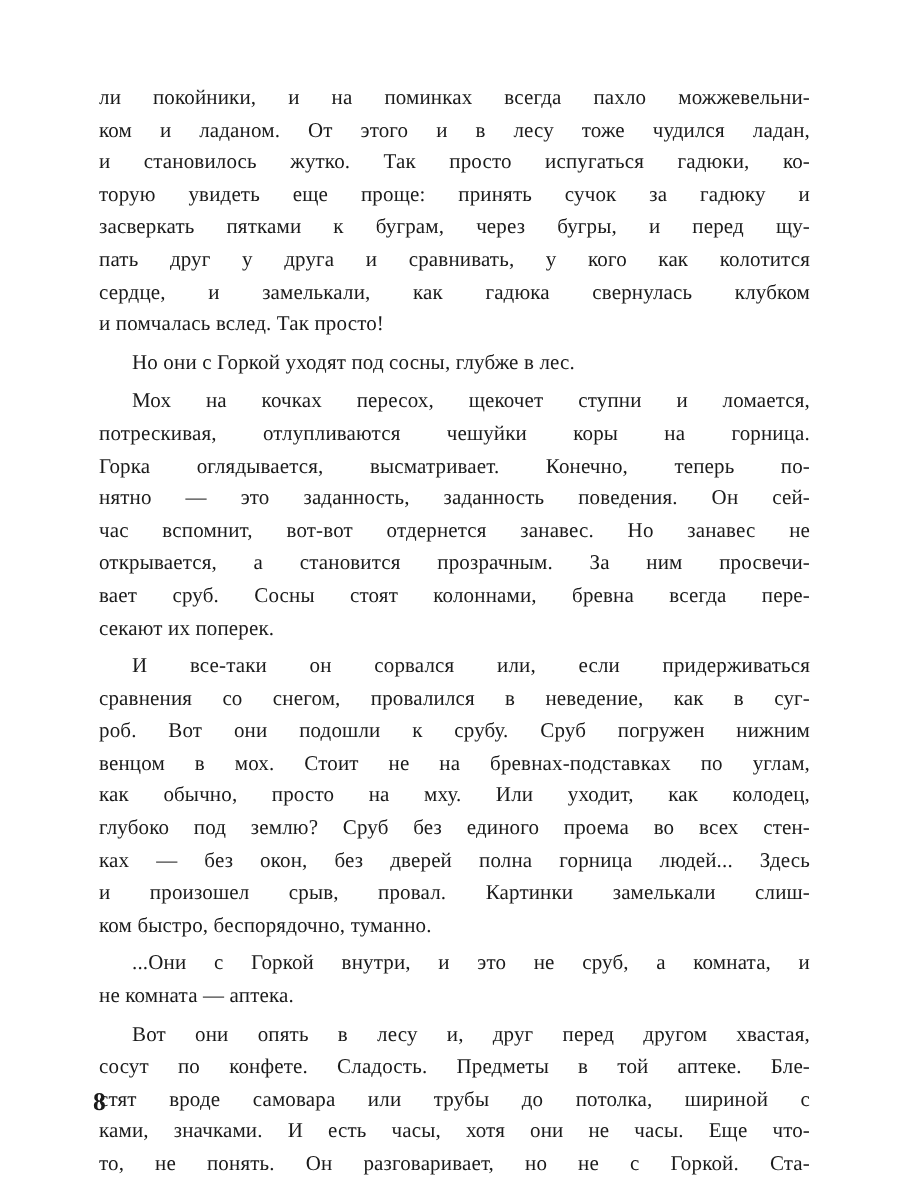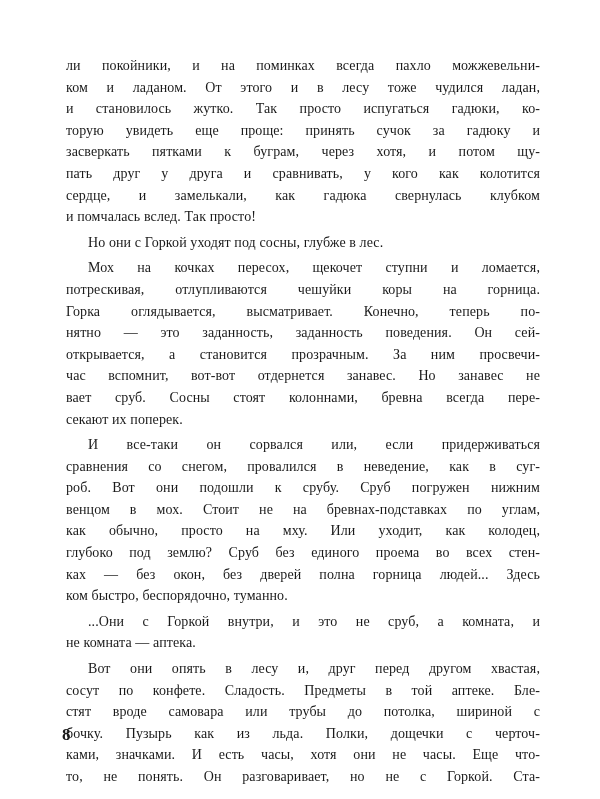--- a/index.html
+++ b/index.html
@@ -51,67 +51,67 @@
 </head>
 <body>
 
 <div class="page">
 
   <div>
     <div class="line">ли покойники, и на поминках всегда пахло можжевельни-</div>
     <div class="line">ком и ладаном. От этого и в лесу тоже чудился ладан,</div>
     <div class="line">и становилось жутко. Так просто испугаться гадюки, ко-</div>
     <div class="line">торую увидеть еще проще: принять сучок за гадюку и</div>
-    <div class="line">засверкать пятками к буграм, через хотя, и потом щу-</div>
+    <div class="line">засверкать пятками к буграм, через бугры, и перед щу-</div>
     <div class="line">пать друг у друга и сравнивать, у кого как колотится</div>
     <div class="line">сердце, и замелькали, как гадюка свернулась клубком</div>
     <div class="line last">и помчалась вслед. Так просто!</div>
   </div>
   <div class="gap"></div>
 
   <div>
     <div class="line indent last">Но они с Горкой уходят под сосны, глубже в лес.</div>
   </div>
   <div class="gap"></div>
 
   <div>
     <div class="line indent">Мох на кочках пересох, щекочет ступни и ломается,</div>
     <div class="line">потрескивая, отлупливаются чешуйки коры на горница.</div>
     <div class="line">Горка оглядывается, высматривает. Конечно, теперь по-</div>
     <div class="line">нятно — это заданность, заданность поведения. Он сей-</div>
+    <div class="line">час вспомнит, вот-вот отдернется занавес. Но занавес не</div>
     <div class="line">открывается, а становится прозрачным. За ним просвечи-</div>
-    <div class="line">час вспомнит, вот-вот отдернется занавес. Но занавес не</div>
     <div class="line">вает сруб. Сосны стоят колоннами, бревна всегда пере-</div>
     <div class="line last">секают их поперек.</div>
   </div>
   <div class="gap"></div>
 
   <div>
     <div class="line indent">И все-таки он сорвался или, если придерживаться</div>
     <div class="line">сравнения со снегом, провалился в неведение, как в суг-</div>
     <div class="line">роб. Вот они подошли к срубу. Сруб погружен нижним</div>
     <div class="line">венцом в мох. Стоит не на бревнах-подставках по углам,</div>
     <div class="line">как обычно, просто на мху. Или уходит, как колодец,</div>
     <div class="line">глубоко под землю? Сруб без единого проема во всех стен-</div>
     <div class="line">ках — без окон, без дверей полна горница людей... Здесь</div>
+    <div class="line">и произошел срыв, провал. Картинки замелькали слиш-</div>
     <div class="line last">ком быстро, беспорядочно, туманно.</div>
   </div>
   <div class="gap"></div>
 
   <div>
     <div class="line indent">...Они с Горкой внутри, и это не сруб, а комната, и</div>
     <div class="line last">не комната — аптека.</div>
   </div>
   <div class="gap"></div>
 
   <div>
     <div class="line indent">Вот они опять в лесу и, друг перед другом хвастая,</div>
     <div class="line">сосут по конфете. Сладость. Предметы в той аптеке. Бле-</div>
     <div class="line">стят вроде самовара или трубы до потолка, шириной с</div>
-    <div class="line">бочку. Пузырь как из льда. Полки, дощечки с черточ-</div>
     <div class="line">ками, значками. И есть часы, хотя они не часы. Еще что-</div>
     <div class="line">то, не понять. Он разговаривает, но не с Горкой. Ста-</div>
 
   </div>
 
 </div>
 
 <div class="page-number">8</div>
 
 </body></html>

